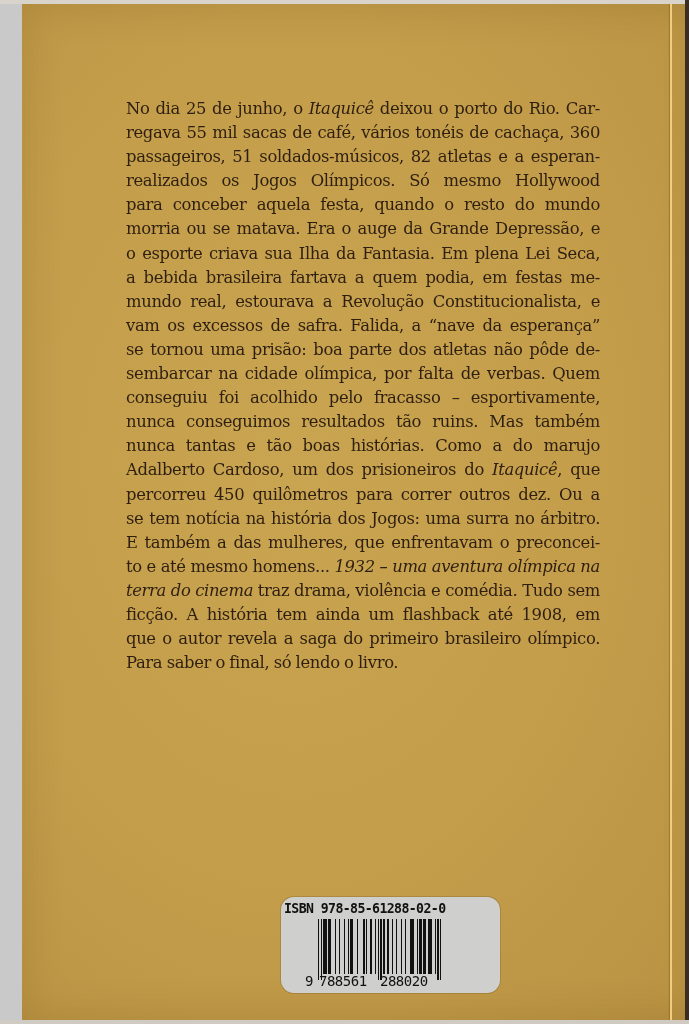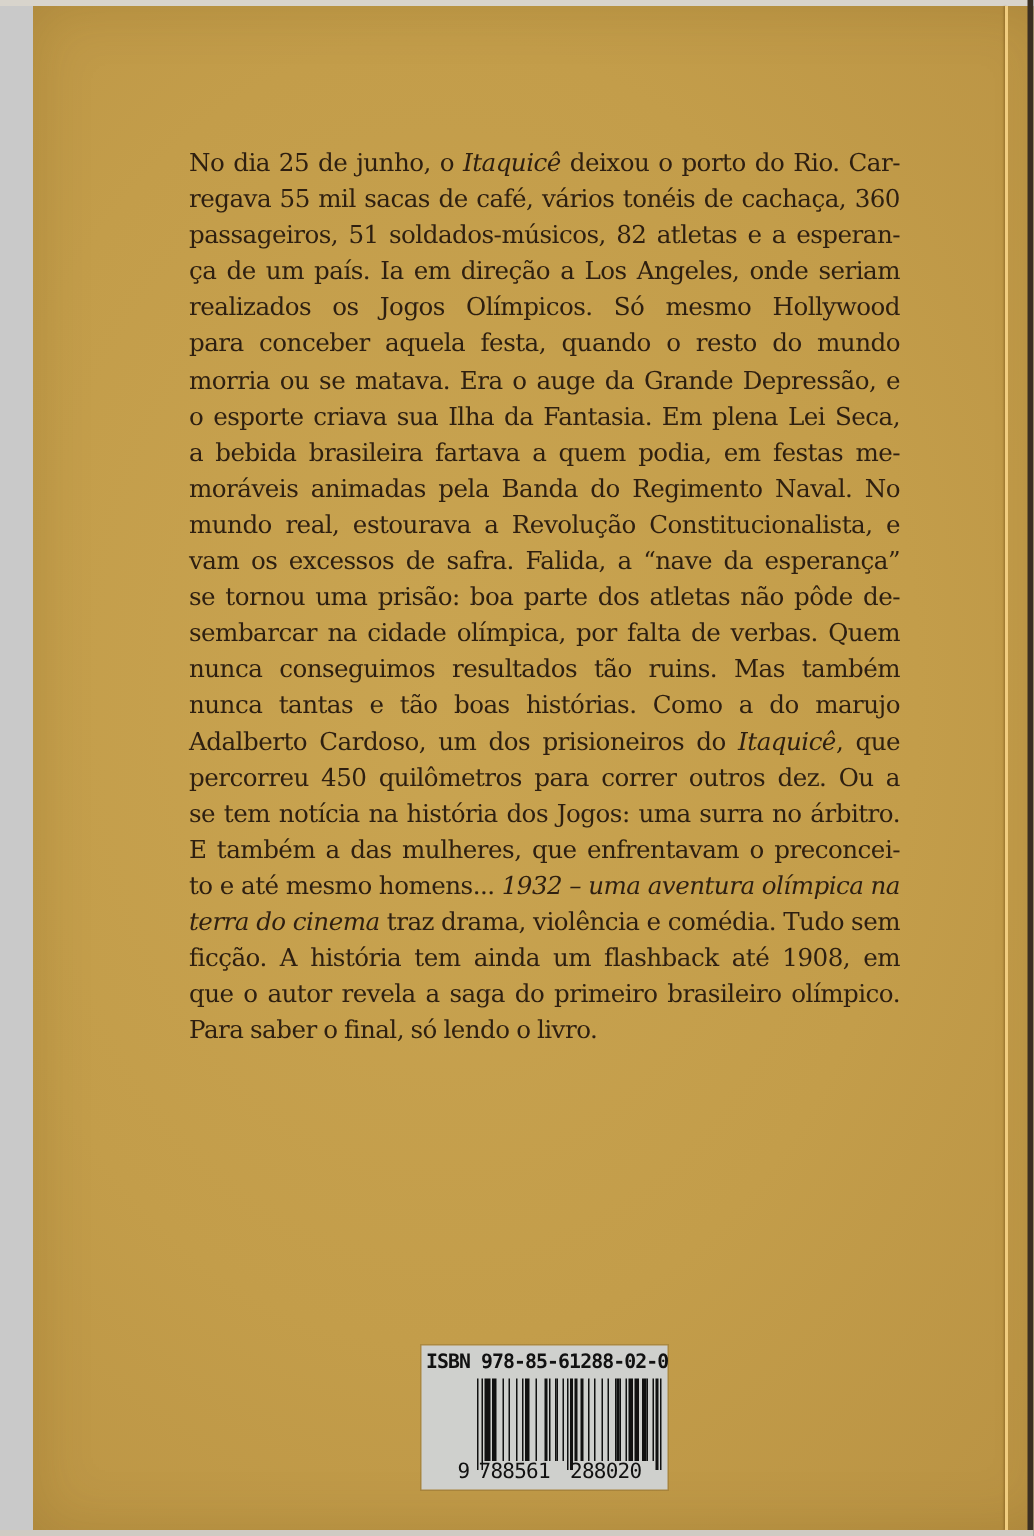--- a/index.html
+++ b/index.html
@@ -42,23 +42,24 @@
     display: block;
     text-align: justify;
     text-align-last: justify;
     white-space: nowrap;
     letter-spacing: -0.35px;
     word-spacing: -0.5px;
   }
   .blurb .line.last { text-align-last: left; }
   .blurb em { font-style: italic; }
   .barcode-label {
-    position: absolute; left: 259px; top: 893px; width: 164px; height: 96px;
+    position: absolute; left: 259px; top: 893px; width: 219px; height: 96px;
     background: #cfd0cd;
     box-shadow: 0 0 0 1px rgba(80,60,20,0.2);
+    border-radius: 13px;
   }
   .isbn-text {
     position: absolute; left: 3px; top: 4px; width: 182px;
     font-family: "DejaVu Sans Mono", "Liberation Mono", monospace;
     font-weight: bold;
     font-size: 13.2px; letter-spacing: -0.6px;
     color: #111;
     white-space: nowrap;
   }
   .bars {
@@ -82,31 +83,30 @@
 </head>
 <body>
 
 <div class="top-edge"></div>
 
 <div class="cover">
   <div class="blurb" id="blurb">
       <span class="line"><span>No dia 25 de junho, o </span><em>Itaquicê</em><span> deixou o porto do Rio. Car-</span></span>
       <span class="line"><span>regava 55 mil sacas de café, vários tonéis de cachaça, 360</span></span>
       <span class="line"><span>passageiros, 51 soldados-músicos, 82 atletas e a esperan-</span></span>
-      <span class="line"><span>ça de um país. Ia em direção a Los Angeles, onde seriam</span></span>
       <span class="line"><span>realizados os Jogos Olímpicos. Só mesmo Hollywood</span></span>
       <span class="line"><span>para conceber aquela festa, quando o resto do mundo</span></span>
       <span class="line"><span>morria ou se matava. Era o auge da Grande Depressão, e</span></span>
       <span class="line"><span>o esporte criava sua Ilha da Fantasia. Em plena Lei Seca,</span></span>
       <span class="line"><span>a bebida brasileira fartava a quem podia, em festas me-</span></span>
-      <span class="line"><span>moráveis animadas pela Banda do Regimento Naval. No</span></span>
       <span class="line"><span>mundo real, estourava a Revolução Constitucionalista, e</span></span>
       <span class="line"><span>vam os excessos de safra. Falida, a “nave da esperança”</span></span>
       <span class="line"><span>se tornou uma prisão: boa parte dos atletas não pôde de-</span></span>
       <span class="line"><span>sembarcar na cidade olímpica, por falta de verbas. Quem</span></span>
+      <span class="line"><span>conseguiu foi acolhido pelo fracasso – esportivamente,</span></span>
       <span class="line"><span>nunca conseguimos resultados tão ruins. Mas também</span></span>
       <span class="line"><span>nunca tantas e tão boas histórias. Como a do marujo</span></span>
       <span class="line"><span>Adalberto Cardoso, um dos prisioneiros do </span><em>Itaquicê</em><span>, que</span></span>
       <span class="line"><span>percorreu 450 quilômetros para correr outros dez. Ou a</span></span>
       <span class="line"><span>se tem notícia na história dos Jogos: uma surra no árbitro.</span></span>
       <span class="line"><span>E também a das mulheres, que enfrentavam o preconcei-</span></span>
       <span class="line"><span>to e até mesmo homens... </span><em>1932 – uma aventura olímpica na</em></span>
       <span class="line"><em>terra do cinema</em><span> traz drama, violência e comédia. Tudo sem</span></span>
       <span class="line"><span>ficção. A história tem ainda um flashback até 1908, em</span></span>
       <span class="line"><span>que o autor revela a saga do primeiro brasileiro olímpico.</span></span>

